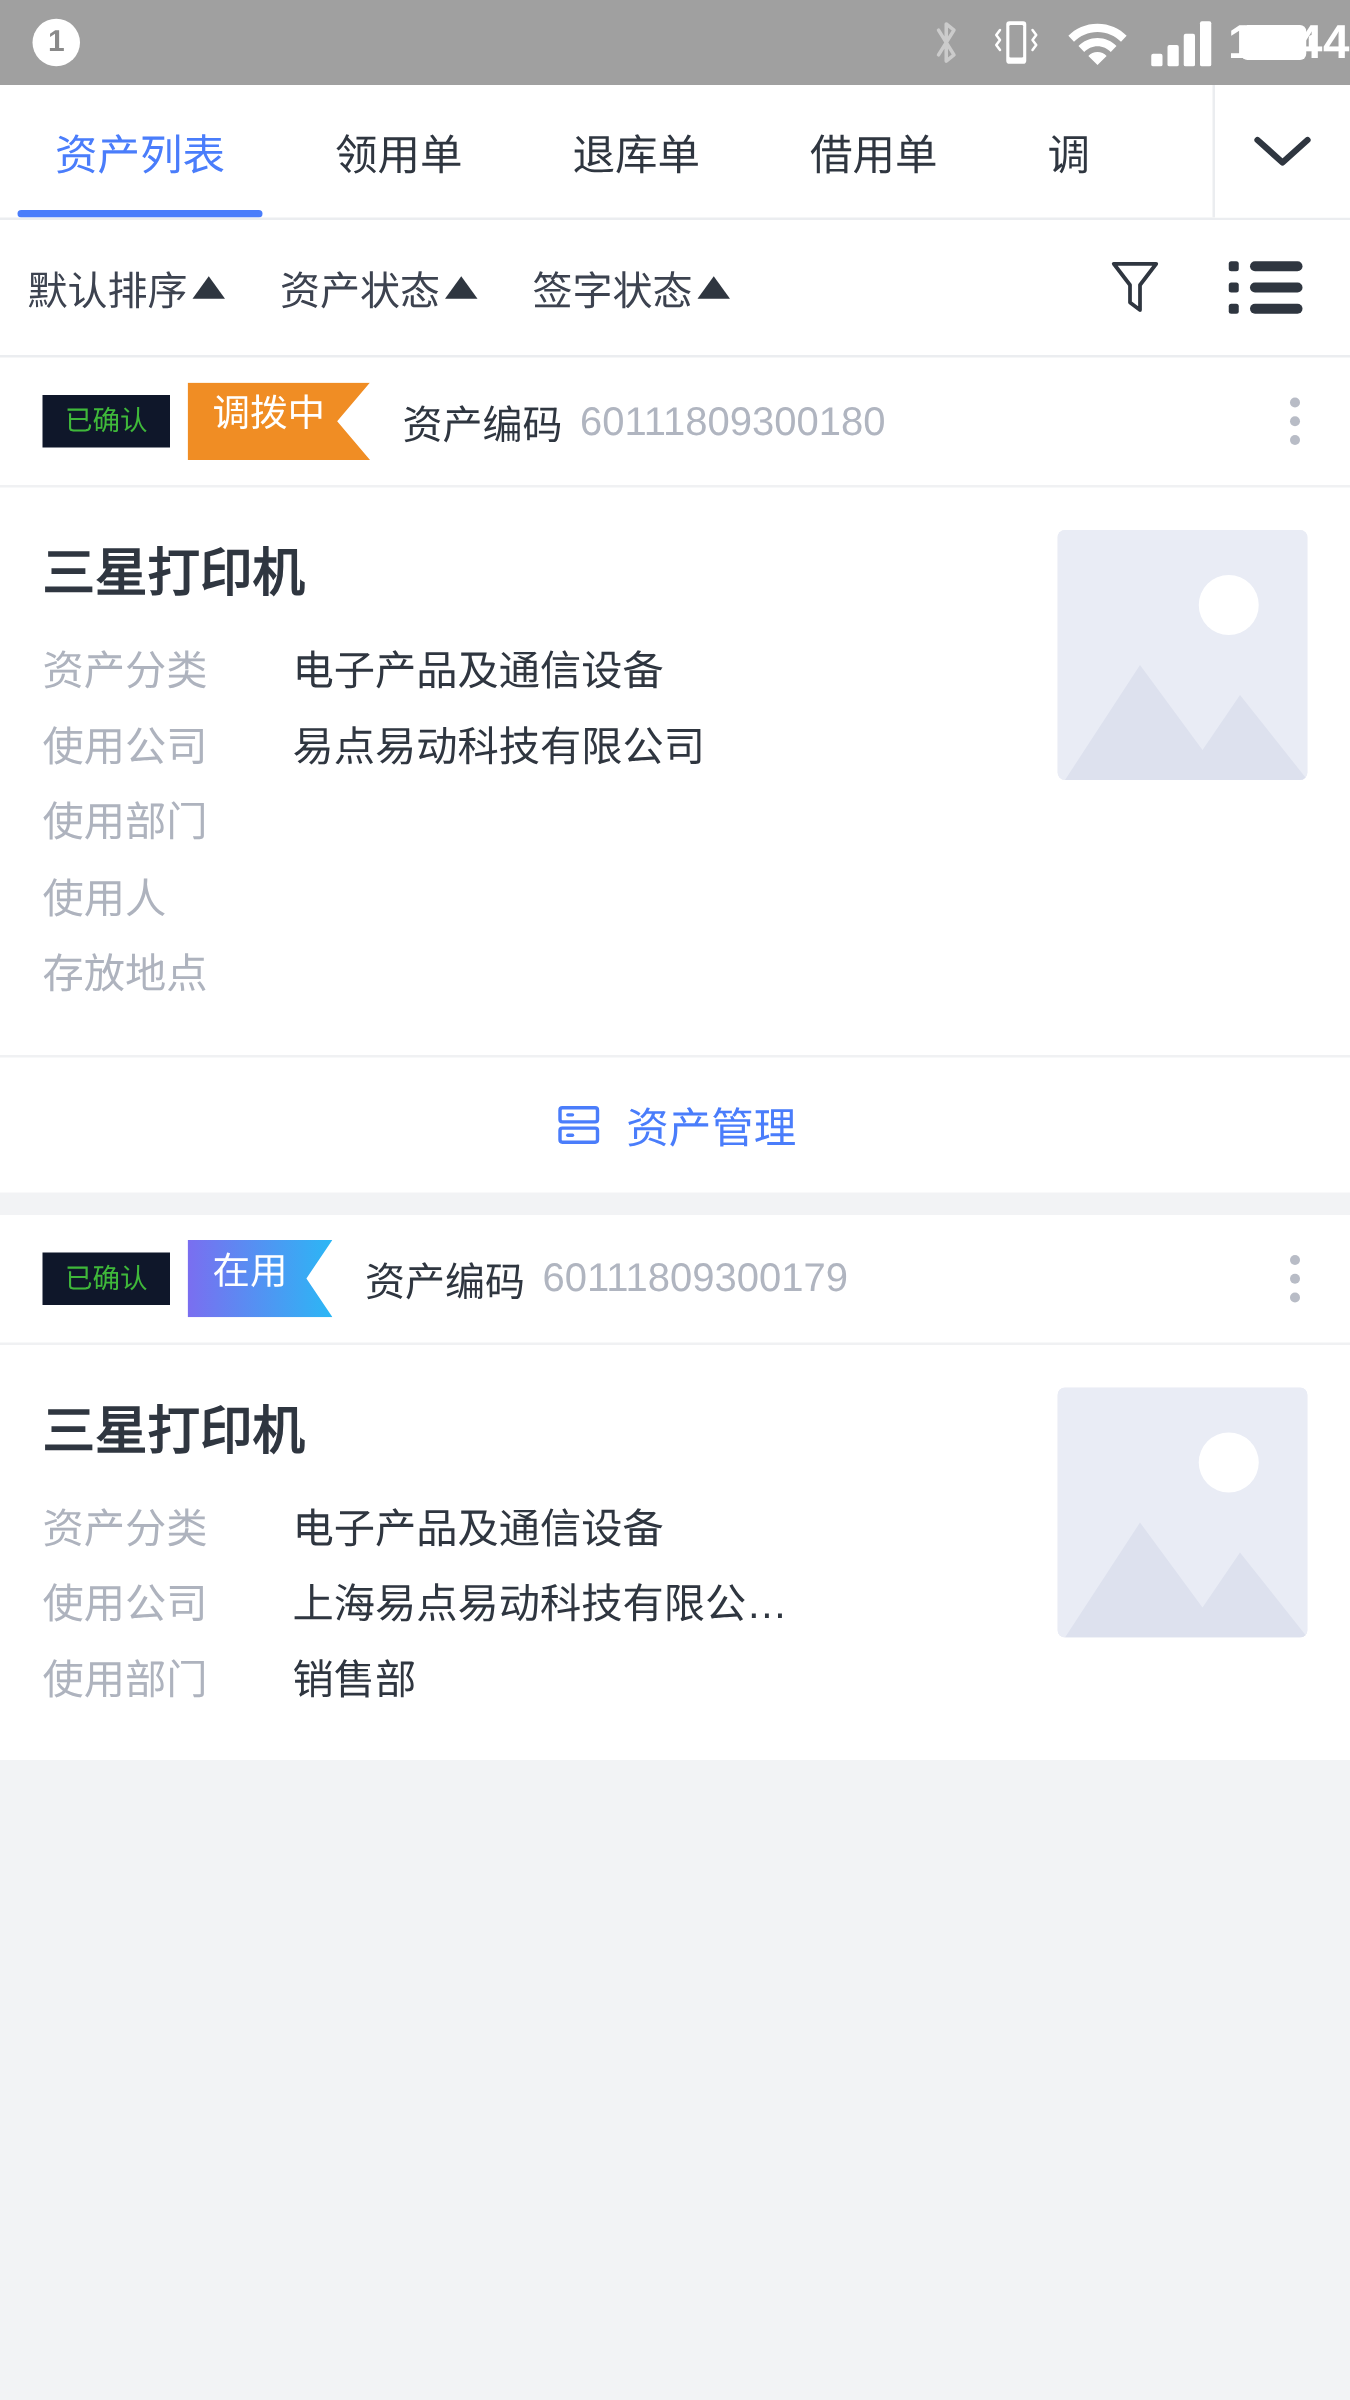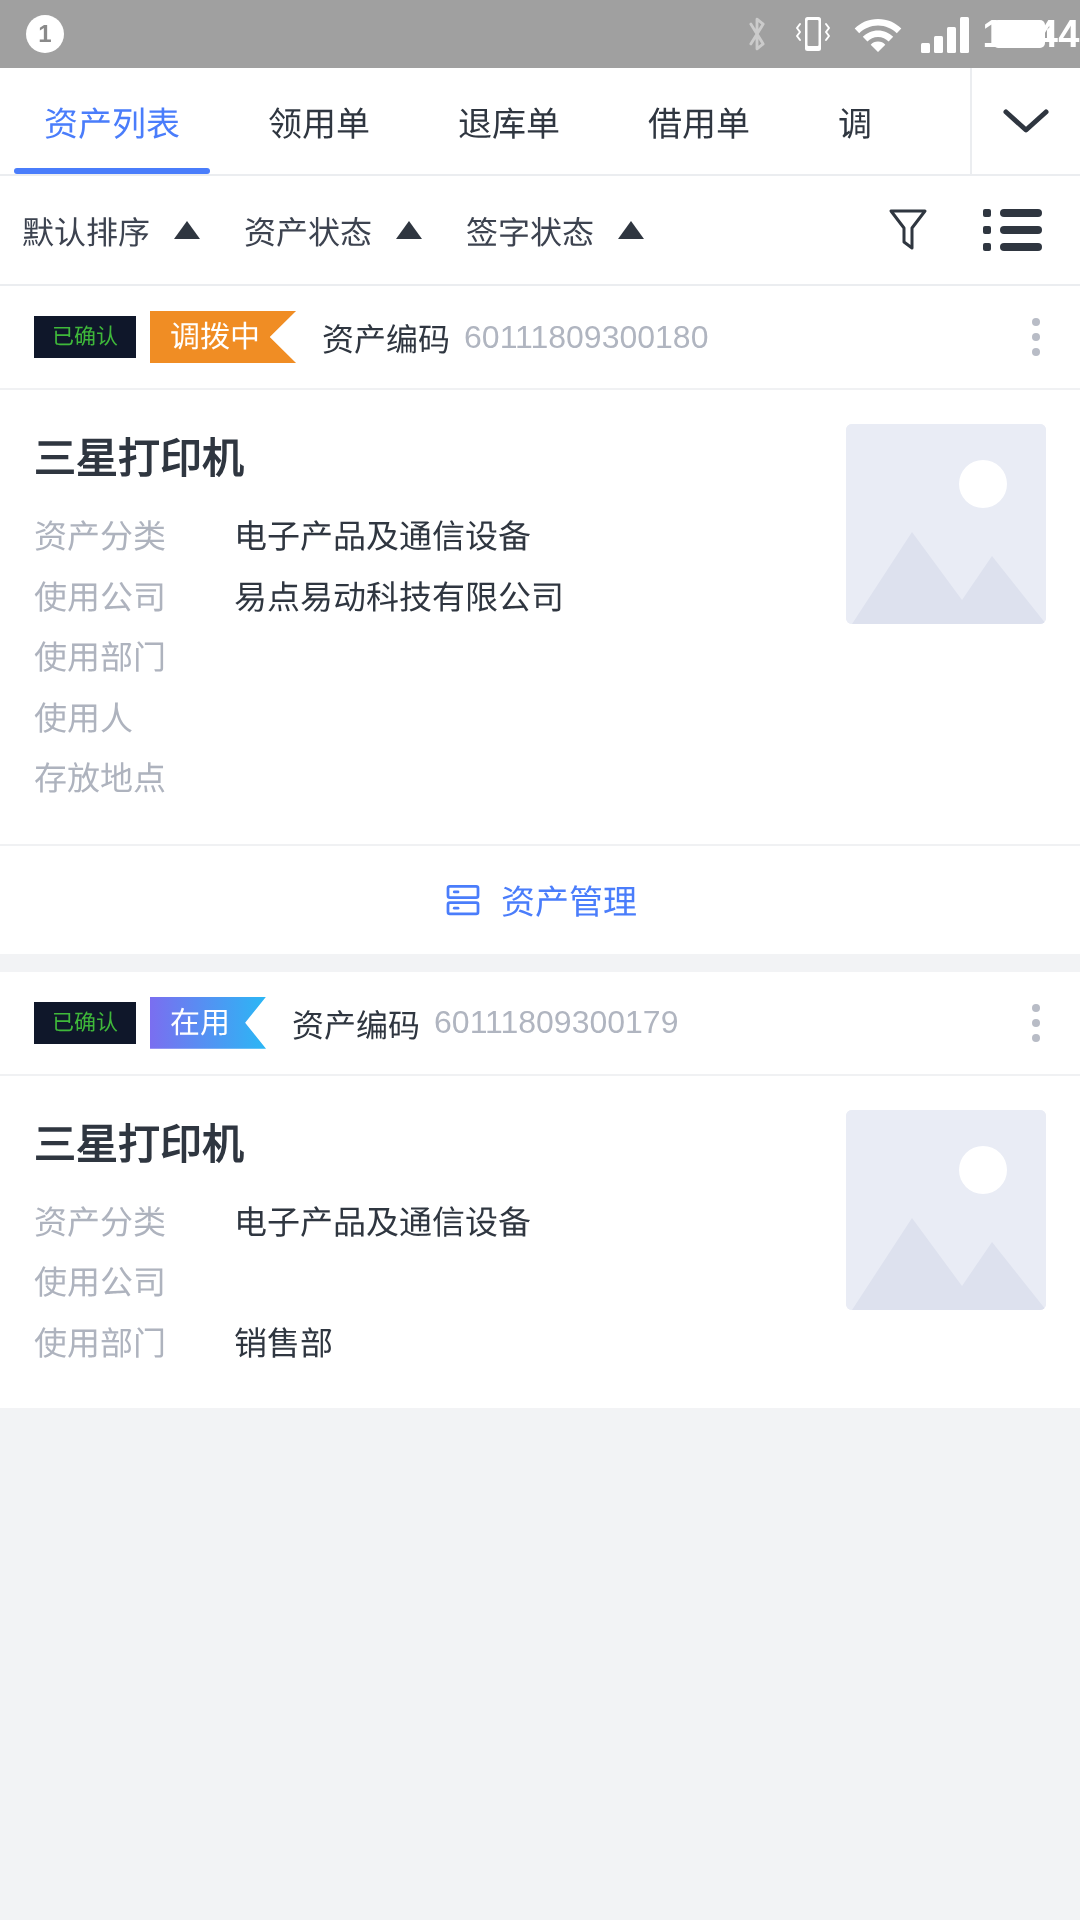--- a/index.html
+++ b/index.html
@@ -110,21 +110,21 @@
 
   
   .filterbar {
     flex: 0 0 110px;
     background: #ffffff;
     display: flex; align-items: center;
     padding: 0 22px;
     border-bottom: 2px solid #ebedf0;
   }
   .filter-item {
-    display: flex; align-items: center; gap: 24px;
+    display: flex; align-items: center; gap: 4px;
     font-size: 32px; color: #3d4350;
     margin-right: 44px; white-space: nowrap;
   }
   .caret-up {
     width: 0; height: 0;
     border-left: 13px solid transparent;
     border-right: 13px solid transparent;
     border-bottom: 18px solid #2f3640;
   }
   .filter-icons { margin-left: auto; display: flex; align-items: center; gap: 54px; padding-right: 16px; }
@@ -150,21 +150,21 @@
   .badge-confirm {
     background: #0f172a; color: #3fb83a;
     font-size: 22px;
     padding: 10px 18px;
     line-height: 1;
     flex: 0 0 auto;
   }
   .badge-ribbon {
     position: relative;
     color: #ffffff; font-size: 30px;
-    padding: 11px 36px 11px 20px;
+    padding: 11px 36px 21px 20px;
     line-height: 1;
     margin-left: 14px;
     flex: 0 0 auto;
     clip-path: polygon(0 0, 100% 0, 82% 50%, 100% 100%, 0 100%);
   }
   .badge-ribbon.orange { background: #f08d24; }
   .badge-ribbon.blue { background: linear-gradient(90deg, #7a6ef0 0%, #2bb7f5 100%); }
   .code-label {
     margin-left: 26px;
     font-size: 32px; color: #2f3640; white-space: nowrap;
@@ -411,20 +411,21 @@
       </div>
       <div class="card-body">
         <div class="card-info">
           <div class="asset-name">三星打印机</div>
           <div class="field-row">
             <span class="field-label">资产分类</span>
             <span class="field-value">电子产品及通信设备</span>
           </div>
           <div class="field-row">
             <span class="field-label">使用公司</span>
+            <span class="field-value">上海易点易动科技有限公…</span>
           </div>
           <div class="field-row">
             <span class="field-label">使用部门</span>
             <span class="field-value">销售部</span>
           </div>
         </div>
         <div class="thumb">
           <svg width="200" height="200" viewBox="0 0 200 200" fill="none">
             <rect width="200" height="200" fill="#e9ecf5"></rect>
             <circle cx="137" cy="60" r="24" fill="#ffffff"></circle>

